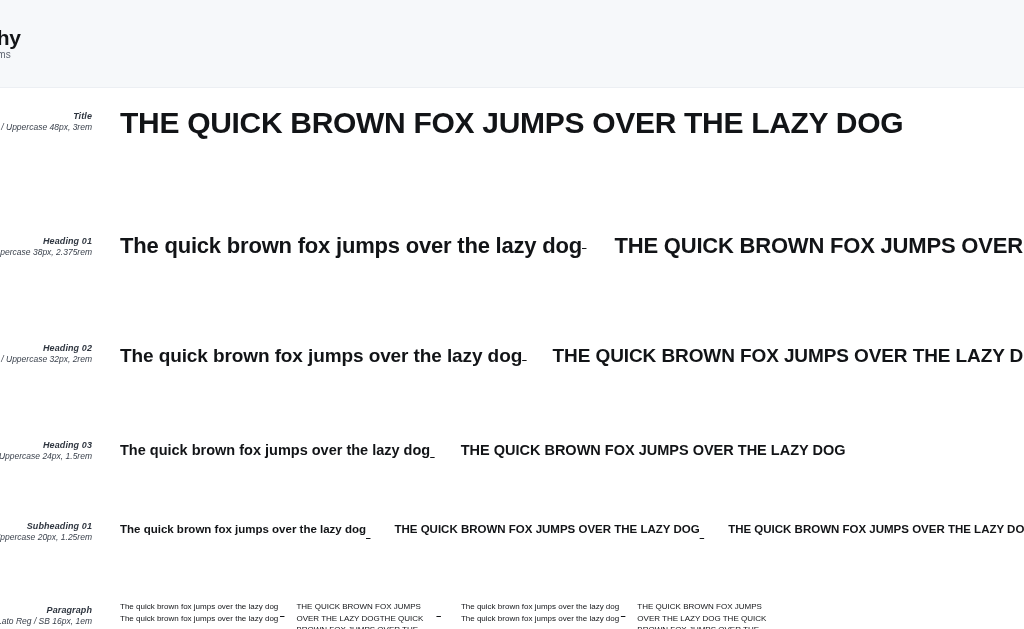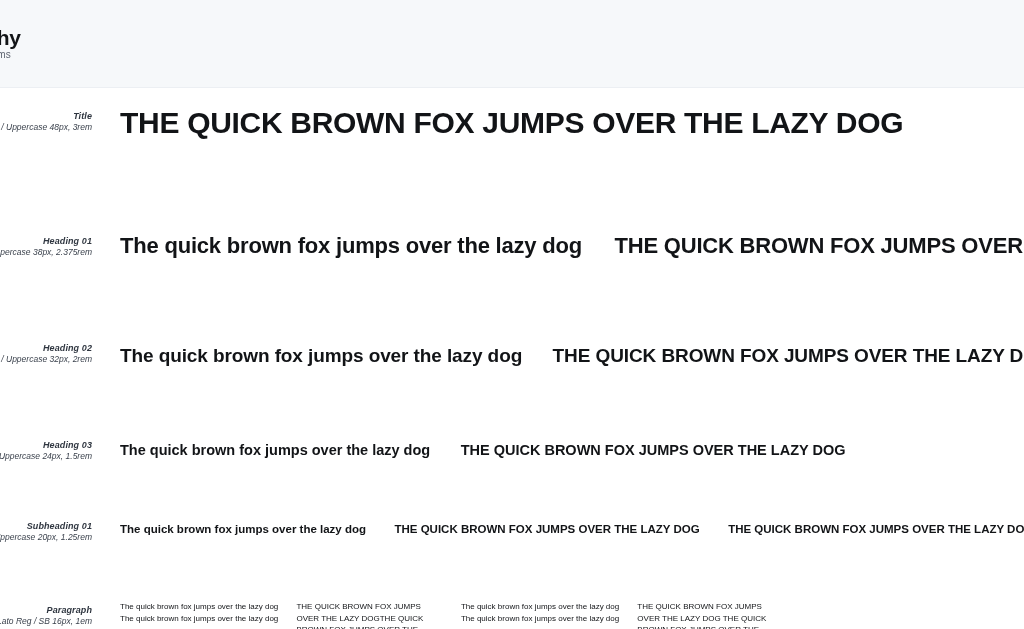--- a/index.html
+++ b/index.html
@@ -74,20 +74,21 @@
   .label .lspec {
     font-size: 8.5px;
     font-style: italic;
     color: #3b424d;
     white-space: nowrap;
   }
   .samples {
     position: absolute;
     left: 120px;
     white-space: nowrap;
+    text-decoration: underline;
   }
   .samples .sp {
     display: inline-block;
     vertical-align: top;
   }
 
   
   .s-title      { font-size: 30px; font-weight: bold; letter-spacing: -0.3px; }
   .s-h1         { font-size: 22px; font-weight: bold; letter-spacing: -0.2px; }
   .s-h2         { font-size: 19px; font-weight: bold; letter-spacing: -0.1px; }

